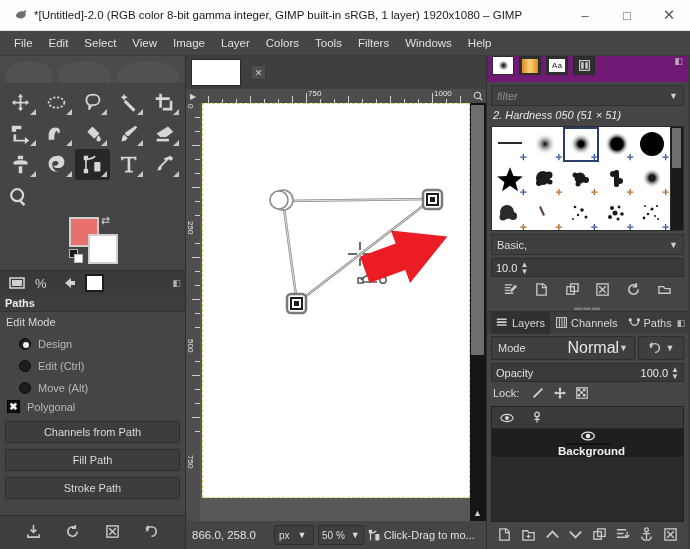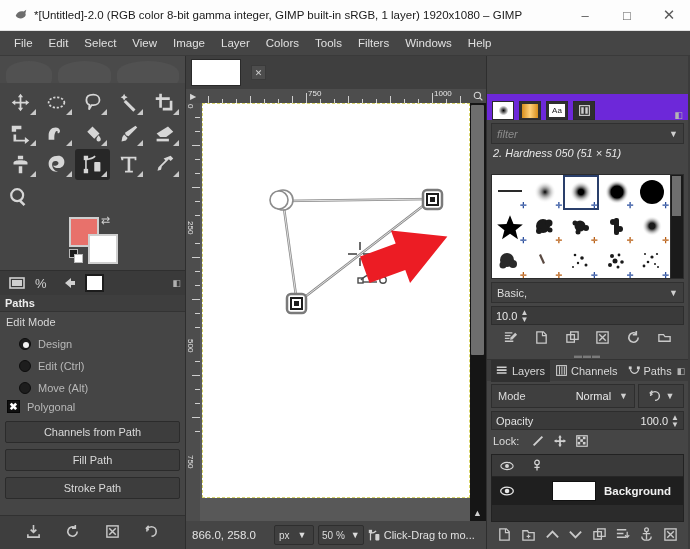--- a/index.html
+++ b/index.html
@@ -147,35 +147,35 @@
              display:flex; align-items:center; padding:0 3px; font-size:10px; color:#dcdcdc;
              margin-right:3px;}
   .zoomsel .cv { margin-left:6px; font-size:9px; }
   .st-icon { width:15px; display:flex; align-items:center; justify-content:center; }
   .st-icon svg { width:13px; height:13px; fill:#d2d2d2; }
   .st-msg { font-size:11px; color:#e0e0e0; margin-left:2px; white-space:nowrap; }
 
   
   .rightcol { width:202px; background:#454545; display:flex; flex-direction:column;
               border-left:1px solid #2e2e2e; }
-  .dock-tabs { height:26px; background:#6d28d9; display:flex; align-items:flex-end; padding-left:5px;margin-top:38px; }
+  .dock-tabs { height:26px; background:#701a75; display:flex; align-items:flex-start; padding-left:5px; }
   .dtab { width:22px; height:19px; margin-right:5px; border:1px solid #2b2b2b;
           display:flex; align-items:center; justify-content:center; background:#2f2f2f;}
   .dtab.active { background:#fff; }
   .dtab .grad { width:16px; height:14px; background:linear-gradient(to right,#d88f1c,#ffd17a,#d88f1c); }
   .dtab .aa { font-size:8px; color:#1a1a1a; background:#fff; width:16px; height:13px;
               display:flex; align-items:center; justify-content:center; }
   .dtab svg { width:13px; height:13px; fill:#cfcfcf; }
   .dock-collapse { margin-left:auto; margin-right:5px; color:#b4b4b4; font-size:9px; }
 
   .filterrow { height:21px; background:#3f3f3f; border:1px solid #303030; margin:3px 4px 0 4px;
                display:flex; align-items:center; padding:0 5px; }
   .filtertxt { font-size:11px; color:#8c8c8c; font-style:italic; flex:1; }
   .chev { font-size:9px; color:#cfcfcf; }
-  .brushname { font-size:11px; color:#e8e8e8; font-style:italic; padding:3px 0 15px 6px; }
+  .brushname { font-size:11px; color:#e8e8e8; font-style:italic; padding:3px 0 5px 6px; }
 
   .brushwrap { margin:0 4px; display:flex; }
   .brushgrid { flex:1; background:#fff; border:1px solid #2c2c2c; height:105px;
                display:grid; grid-template-columns:repeat(5,1fr); grid-auto-rows:35px;
                overflow:hidden; position:relative; }
   .bcell { position:relative; display:flex; align-items:center; justify-content:center; }
   .bcell.sel { outline:2px solid #2a3f6b; outline-offset:-2px; }
   .bplus { position:absolute; right:1px; bottom:0px; font-size:8px; color:#2b4f9e; font-weight:bold;}
   .bplus.o { color:#b95f14; }
   .bscroll { width:13px; background:#1a1a1a; border:1px solid #2c2c2c; border-left:none;
@@ -200,39 +200,39 @@
                 border-top:1px solid #333;}
   .ltab { display:flex; align-items:center; padding:0 5px; height:22px; font-size:11px;
           color:#d8d8d8; }
   .ltab.active { background:#303030; }
   .ltab svg { width:13px; height:13px; fill:#cfcfcf; margin-right:3px; }
 
   .moderow { height:24px; margin:3px 4px 0 4px; display:flex; }
   .modebox { flex:1; background:#3f3f3f; border:1px solid #2e2e2e; display:flex;
              align-items:center; padding:0 6px; }
   .modelbl { font-size:11px; color:#dcdcdc; }
-  .modeval { margin-left:auto; font-size:11px; color:#e8e8e8; margin-right:8px; }
+  .modeval { margin-left:auto; font-size:16px; color:#e8e8e8; }
   .moderev { width:46px; margin-left:3px; background:#3f3f3f; border:1px solid #2e2e2e;
              display:flex; align-items:center; justify-content:center; }
   .moderev svg { width:14px; height:14px; fill:#d0d0d0; margin-right:4px; }
 
   .opacityrow { height:19px; background:#3a3a3a; border:1px solid #2d2d2d; margin:3px 4px 0 4px;
                 display:flex; align-items:center; padding:0 4px; }
   .lockrow { height:22px; display:flex; align-items:center; padding:0 6px; }
   .locklbl { font-size:11px; color:#dcdcdc; margin-right:8px; }
   .lockicon { width:22px; display:flex; align-items:center; justify-content:center; }
   .lockicon svg { width:14px; height:14px; fill:#d0d0d0; }
 
   .layerlist { flex:1; background:#2b2b2b; border:1px solid #222; margin:2px 4px 0 4px;
                overflow:hidden; }
   .lheader { height:22px; background:#3a3a3a; display:flex; align-items:center;
              border-bottom:1px solid #262626; }
   .lhcell { width:30px; display:flex; align-items:center; justify-content:center; }
   .lhcell svg { width:14px; height:14px; fill:#d5d5d5; }
-  .layerrow { height:28px; background:#1f1f1f; display:flex; align-items:center; }
+  .layerrow { height:28px; background:#1f1f1f; display:flex; align-items:center;flex-direction:column; }
   .lr-eye { width:30px; display:flex; align-items:center; justify-content:center; }
   .lr-eye svg { width:16px; height:14px; fill:#e8e8e8; }
   .lr-link { width:30px; }
   .lr-thumb { width:44px; height:20px; background:#fff; border:1px solid #111; }
   .lr-name { font-size:11.5px; color:#f0f0f0; font-weight:bold; margin-left:8px; }
   .layerfooter { height:27px; display:flex; align-items:center; justify-content:space-around;
                  padding:0 6px; }
   .layerfooter svg { width:15px; height:15px; fill:#c9c9c9; }
 </style>
 </head>

